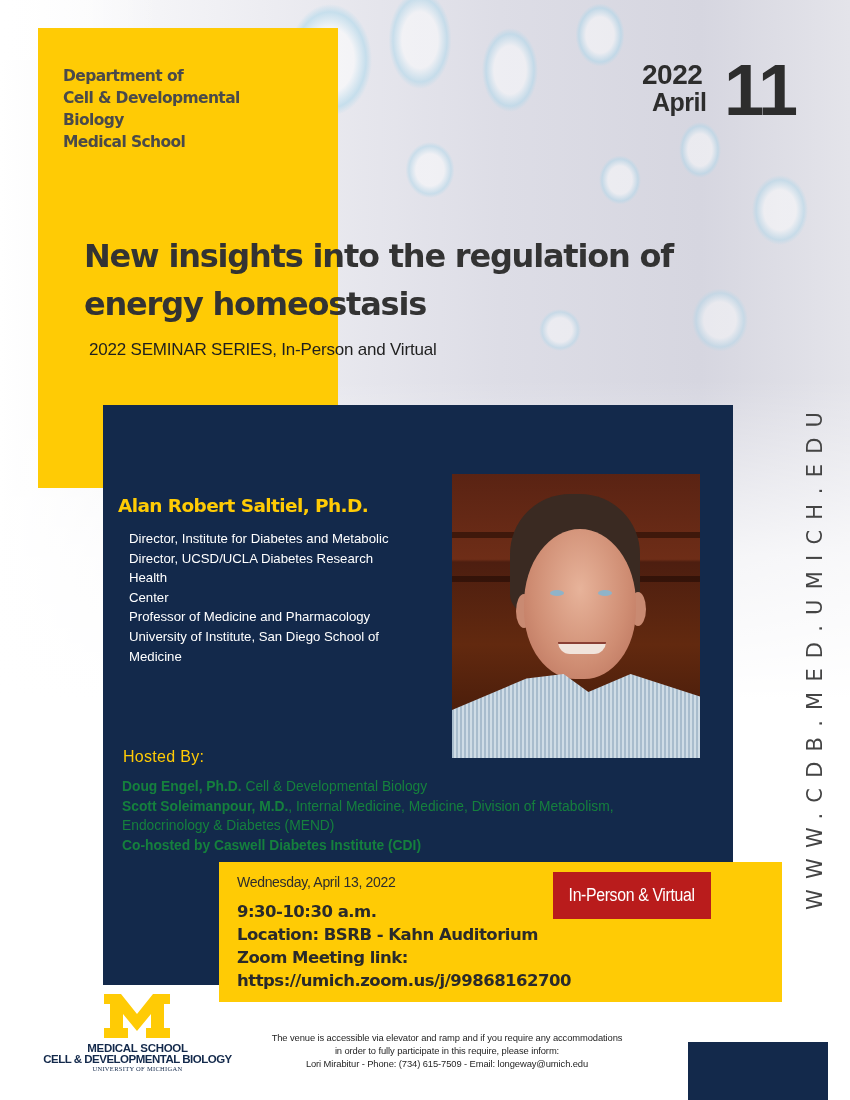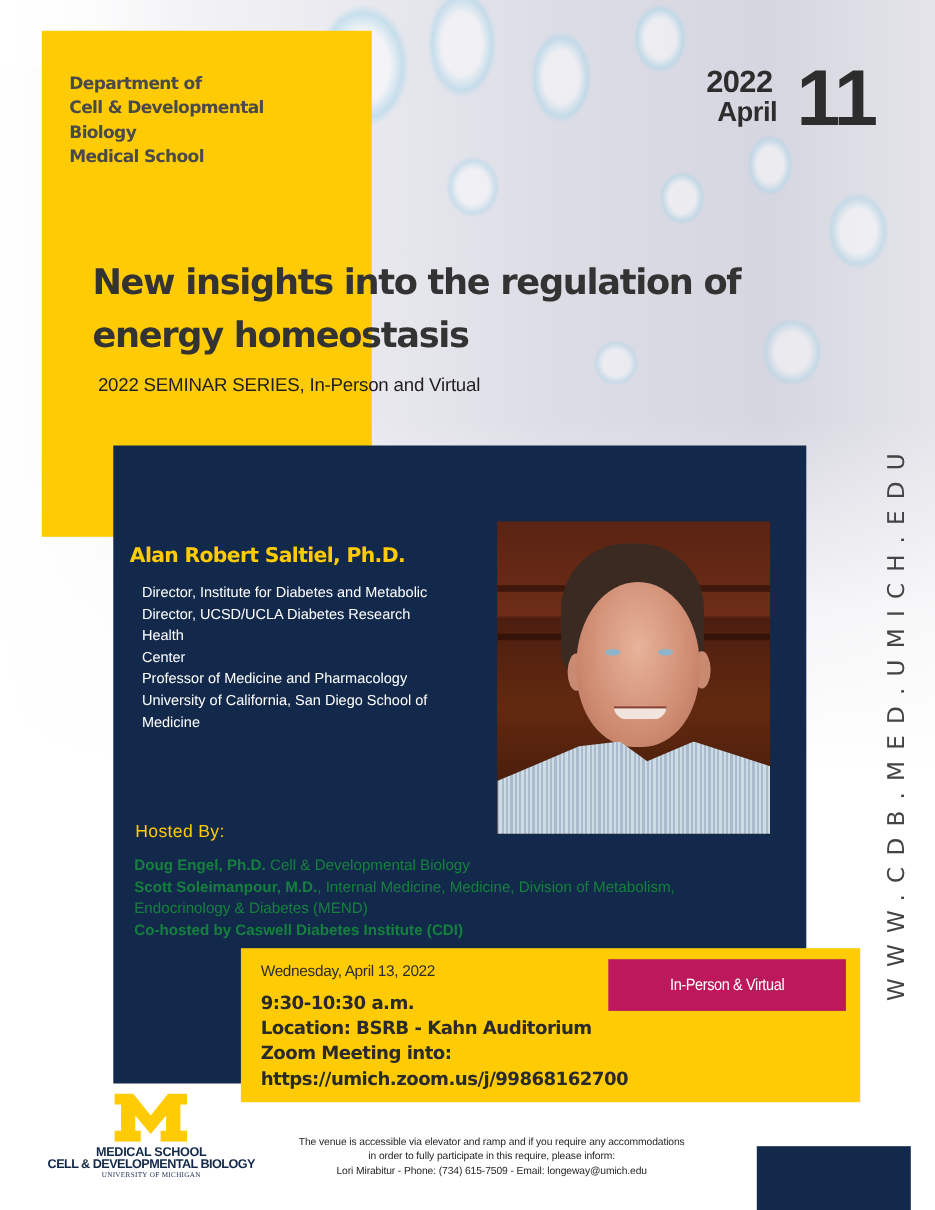--- a/index.html
+++ b/index.html
@@ -134,23 +134,23 @@
     font-family: "Liberation Sans", sans-serif; font-size: 14px; color: #2d2d2d; letter-spacing: -0.3px;
   }
   .event-details {
     position: absolute; left: 237px; top: 900px;
     font-family: "DejaVu Sans", sans-serif; font-weight: bold; font-size: 16.5px;
     line-height: 23px; color: #2a2a2a; letter-spacing: -0.5px;
   }
   .event-details div { white-space: nowrap; }
 
   .format-badge {
-    position: absolute; left: 553px; top: 872px; width: 216px; height: 47px;
-    background: #be185d; color: #ffffff;
-    font-family: "Liberation Sans", sans-serif; font-size: 15px; letter-spacing: -0.4px;
+    position: absolute; left: 553px; top: 872px; width: 158px; height: 47px;
+    background: #b91c1c; color: #ffffff;
+    font-family: "Liberation Sans", sans-serif; font-size: 18px; letter-spacing: -0.4px;
     display: flex; align-items: center; justify-content: center;
     transform-origin: center; 
   }
   .format-badge span { display: inline-block; transform: scaleX(0.88); white-space: nowrap; }
 
   .vertical-url {
     position: absolute; left: 804px; top: 910px;
     transform: rotate(-90deg); transform-origin: 0 0;
     font-family: "DejaVu Sans", sans-serif; font-size: 21px; font-weight: normal;
     color: #444444; letter-spacing: 10.2px; white-space: nowrap; line-height: 22px;
@@ -217,21 +217,21 @@
 
 <div class="navy-box"></div>
 
 <div class="speaker-name">Alan Robert Saltiel, Ph.D.</div>
 <div class="speaker-titles">
   <div>Director, Institute for Diabetes and Metabolic</div>
   <div>Director, UCSD/UCLA Diabetes Research</div>
   <div>Health</div>
   <div>Center</div>
   <div>Professor of Medicine and Pharmacology</div>
-  <div>University of California, San Diego School of</div>
+  <div>University of Institute, San Diego School of</div>
   <div>Medicine</div>
 </div>
 
 <div class="photo" aria-label="speaker-photo">
   <div class="panel-line" style="top:58px"></div>
   <div class="panel-line" style="top:102px"></div>
   <div class="hair"></div>
   <div class="ear-l"></div>
   <div class="ear-r"></div>
   <div class="face"></div>
@@ -247,21 +247,21 @@
   <div><b>Scott Soleimanpour, M.D.</b><span>, Internal Medicine, Medicine, Division of Metabolism,</span></div>
   <div>Endocrinology &amp; Diabetes (MEND)</div>
   <div><b>Co-hosted by Caswell Diabetes Institute (CDI)</b></div>
 </div>
 
 <div class="yellow-info"></div>
 <div class="event-date">Wednesday, April 13, 2022</div>
 <div class="event-details">
   <div>9:30-10:30 a.m.</div>
   <div>Location: BSRB - Kahn Auditorium</div>
-  <div>Zoom Meeting into:</div>
+  <div>Zoom Meeting link:</div>
   <div>https://umich.zoom.us/j/99868162700</div>
 </div>
 <div class="format-badge">
   <span>In-Person &amp; Virtual</span>
 </div>
 
 <div class="vertical-url">WWW.CDB.MED.UMICH.EDU</div>
 
 <div class="logo">
   <svg class="logo-m" viewBox="0 0 66 44" width="66" height="44">

